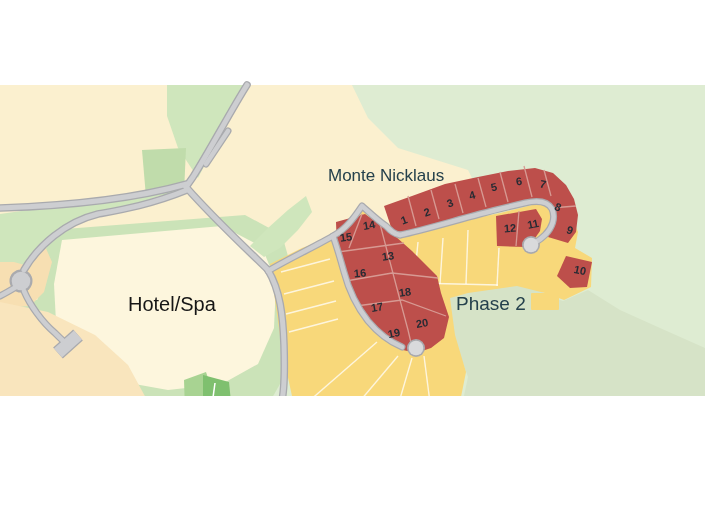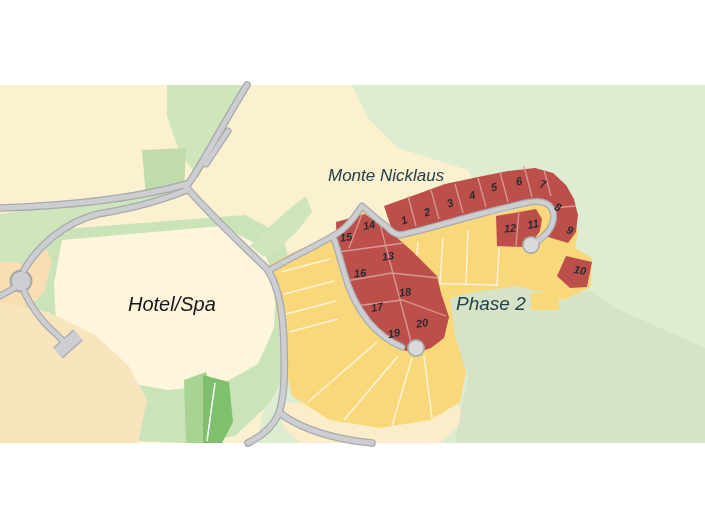--- a/index.html
+++ b/index.html
@@ -1,17 +1,17 @@
 <!DOCTYPE html>
 <html><head>
 <meta charset="utf-8">
 <style>
   html,body{margin:0;padding:0;background:#ffffff;}
-  .stage{position:relative;width:705px;height:528px;background:#f97316;overflow:hidden;
-         font-family:"Liberation Sans", sans-serif;font-style:italic;}
+  .stage{position:relative;width:705px;height:396px;background:#f97316;overflow:hidden;
+         font-family:"Liberation Sans", sans-serif;}
   svg{display:block}
   .map-label-dev{font-size:17px;fill:#25414c;}
   .map-label-hotel{font-size:20px;fill:#161616;}
   .map-label-phase{font-size:19px;fill:#25414c;}
   .lot-num{font-size:11px;font-weight:bold;fill:#272b33;text-anchor:middle;dominant-baseline:central;}
   .ystripe{stroke:rgba(255,255,255,0.75);stroke-width:1.4;fill:none;}
   .rdiv{stroke:#d79a93;stroke-width:1.3;fill:none;}
   .road-case{stroke:#a9aaae;fill:none;stroke-linecap:round;stroke-linejoin:round;}
   .road-fill{stroke:#cdced1;fill:none;stroke-linecap:round;stroke-linejoin:round;}
 </style>

